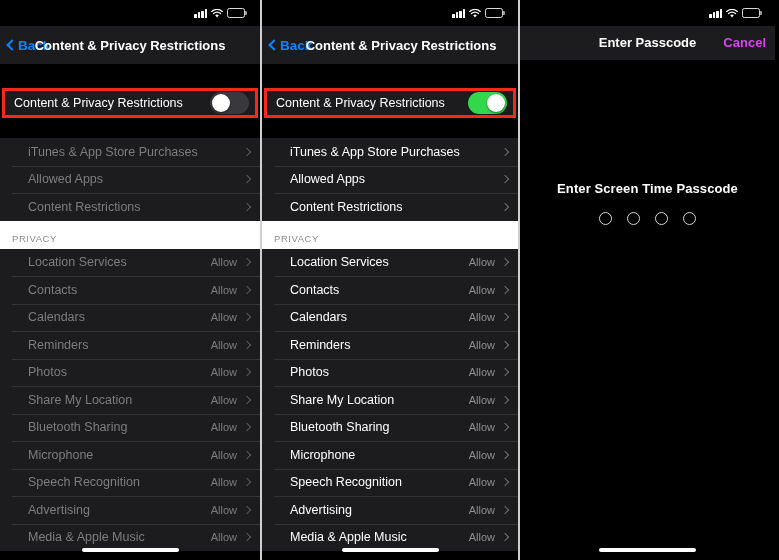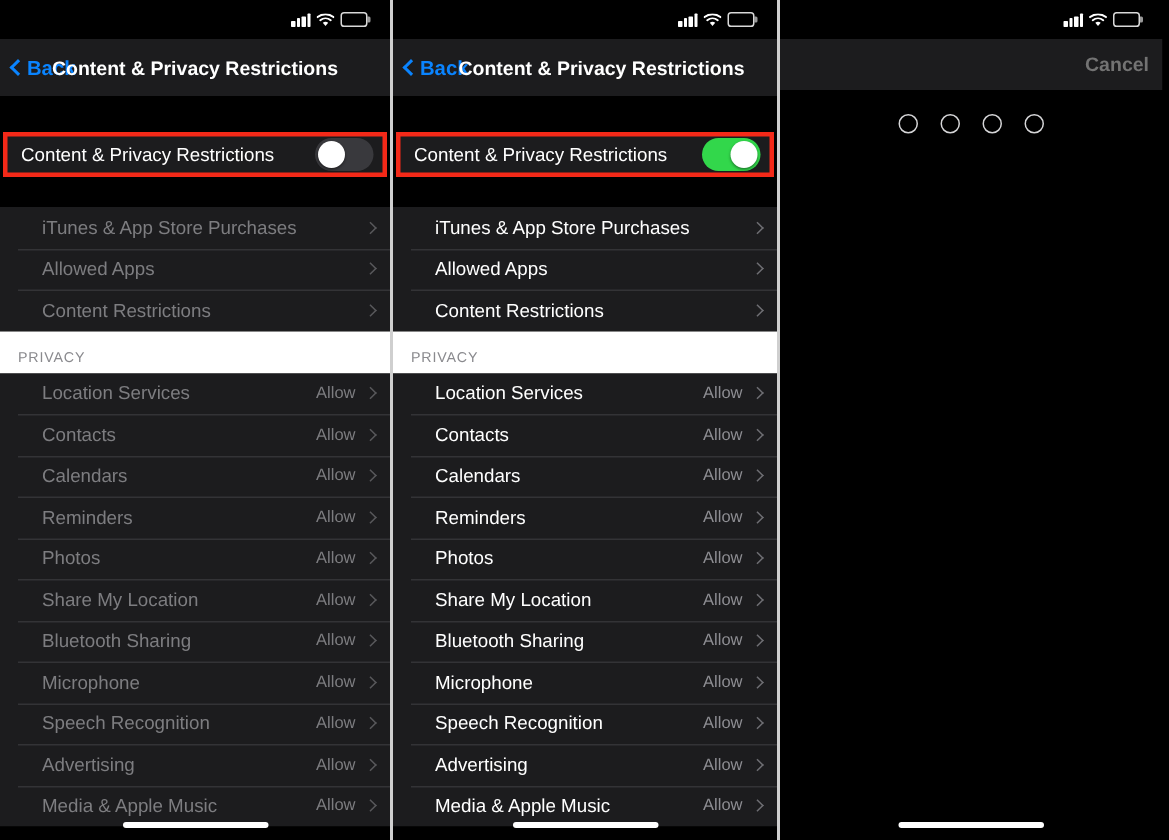--- a/index.html
+++ b/index.html
@@ -75,21 +75,21 @@
   }
   .nav-title {
     position: absolute; left: 0; right: 0;
     text-align: center;
     color: #fff; font-size: 13px; font-weight: bold;
     pointer-events: none;
   }
   .nav-title.shift { left: 22px; }
   .nav-right {
     position: absolute; right: 9px;
-    color: #737373; font-size: 13px; font-weight: bold;
+    color: #d946ef; font-size: 13px; font-weight: bold;
     cursor: pointer;
   }
 
   
   .gap { background: #000; }
   .gap.g1 { height: 20px; }
   .gap.g2 { height: 16px; }
   .section { background: #1c1c1e; }
   .row {
     height: 27.5px;
@@ -465,24 +465,26 @@
               </svg>
           </span>
           <span class="batt">
             <span class="shell"><span class="fill"></span></span>
               <span class="tip"></span>
           </span>
         </span>
       </div>
 
       <div class="navbar">
+        <span class="nav-title">Enter Passcode</span>
         <span class="nav-right">Cancel</span>
       </div>
 
       <div class="passcode-body">
+        <div class="pc-title">Enter Screen Time Passcode</div>
         <div class="pc-dots">
           <span class="pc-dot"></span>
           <span class="pc-dot"></span>
           <span class="pc-dot"></span>
           <span class="pc-dot"></span>
         </div>
       </div>
 
     </div>
     <div class="home-ind">

